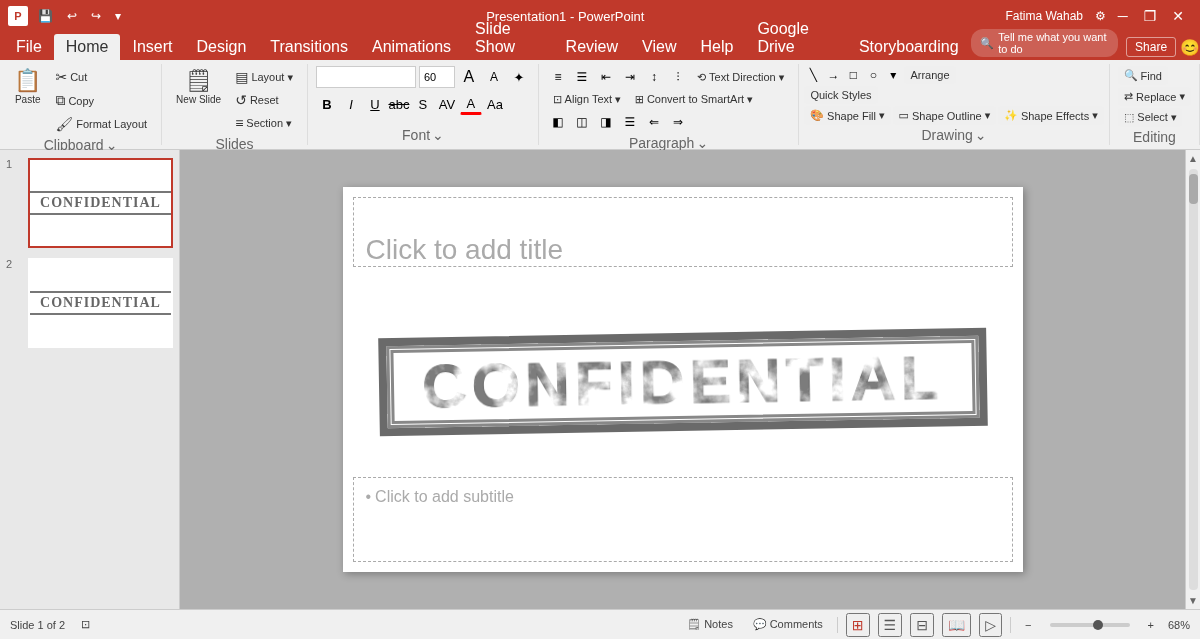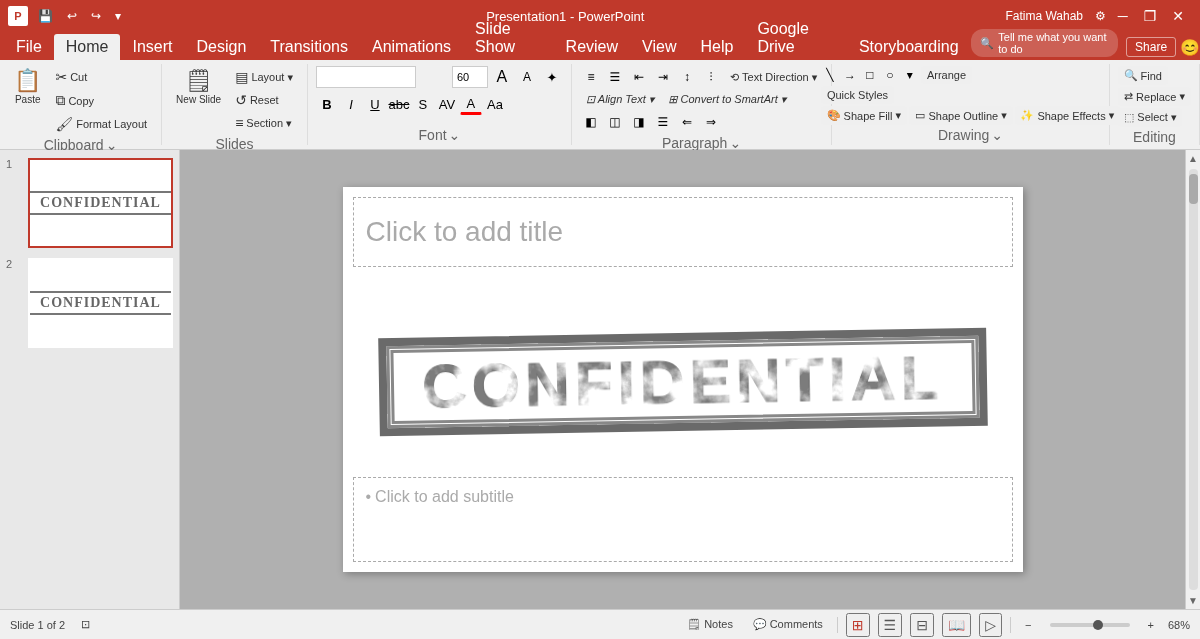--- a/index.html
+++ b/index.html
@@ -98,21 +98,21 @@
       color: #333;
       gap: 3px;
       border: 1px solid transparent;
       white-space: nowrap;
     }
     .small-icon { font-size: 14px; }
     .ribbon-col { display: flex; flex-direction: column; gap: 1px; justify-content: center; }
 
     
     .font-box { width: 100px; height: 22px; border: 1px solid #ccc; background: white; font-size: 11px; padding: 0 4px; }
-    .size-box { width: 36px; height: 22px; border: 1px solid #ccc; background: white; font-size: 11px; padding: 0 4px; margin-left: 33px; }
+    .size-box { width: 36px; height: 22px; border: 1px solid #ccc; background: white; font-size: 11px; padding: 0 4px; }
     .format-btn-row { display: flex; gap: 2px; }
     .fmt-btn { width: 22px; height: 22px; border: 1px solid transparent; background: transparent; cursor: pointer; font-size: 13px; display: flex; align-items: center; justify-content: center; border-radius: 2px; }
 
     
     .para-btn { width: 22px; height: 22px; border: 1px solid transparent; background: transparent; cursor: pointer; font-size: 12px; display: flex; align-items: center; justify-content: center; border-radius: 2px; }
     .shape-btn { width: 18px; height: 18px; cursor: pointer; border: 1px solid transparent; display: flex; align-items: center; justify-content: center; font-size: 12px; }
 
     
     .main-area {
       display: flex;
@@ -184,21 +184,21 @@
       box-shadow: 2px 2px 8px rgba(0,0,0,0.3);
     }
     .slide-title-placeholder {
       position: absolute;
       top: 10px;
       left: 10px;
       right: 10px;
       height: 70px;
       border: 1px dashed #aaa;
       display: flex;
-      align-items: center;
+      align-items: flex-end;
       padding-left: 12px;
       font-size: 28px;
       color: #aaa;
       cursor: text;
     }
     .slide-subtitle-placeholder {
       position: absolute;
       bottom: 10px;
       left: 10px;
       right: 10px;
@@ -398,21 +398,21 @@
         <button class="para-btn">☰</button>
         <button class="para-btn">⇤</button>
         <button class="para-btn">⇥</button>
         <button class="para-btn">↕</button>
         <button class="para-btn">⫶</button>
         <div class="ribbon-btn-small">
           <span>⟲ Text Direction</span>
           <span>▾</span>
         </div>
       </div>
-      <div style="display:flex; gap:2px;font-style:italic;">
+      <div style="display:flex; gap:2px;">
         <div class="ribbon-btn-small">
           <span>⊡ Align Text</span>
           <span>▾</span>
         </div>
         <div class="ribbon-btn-small">
           <span>⊞ Convert to SmartArt</span>
           <span>▾</span>
         </div>
       </div>
       <div style="display:flex; gap:2px;">

